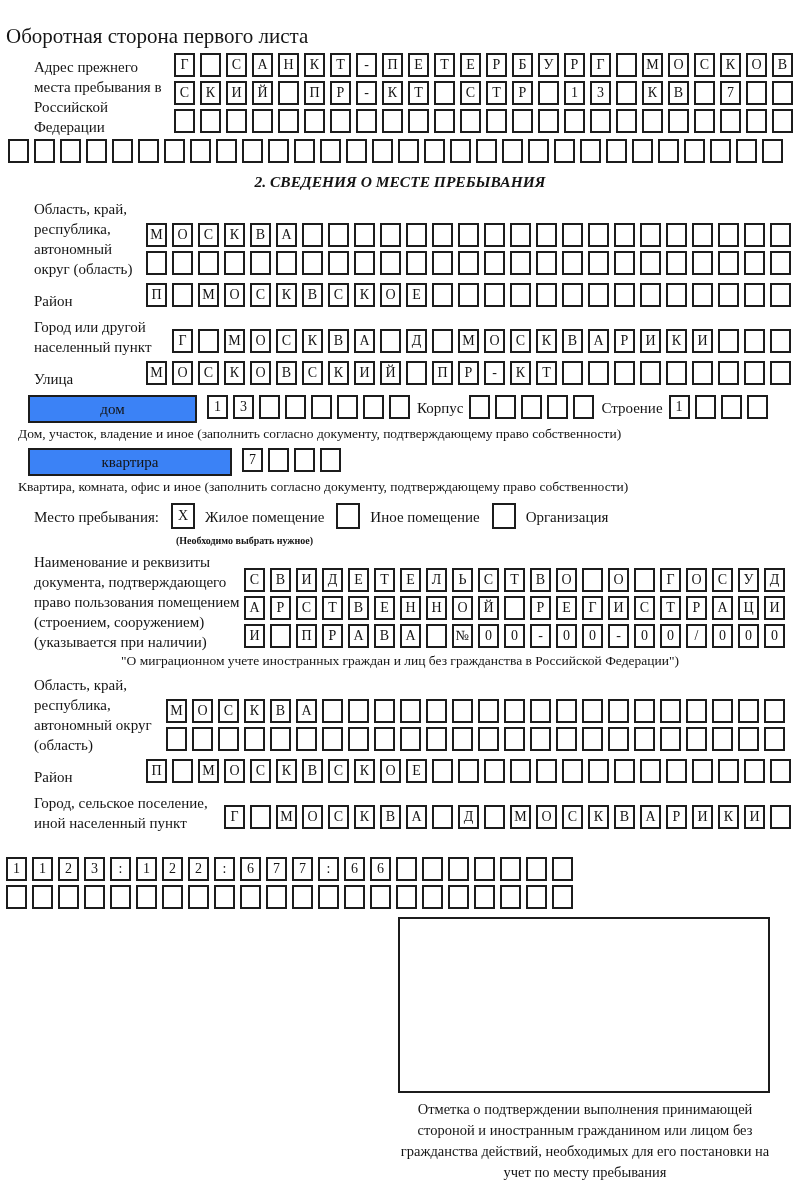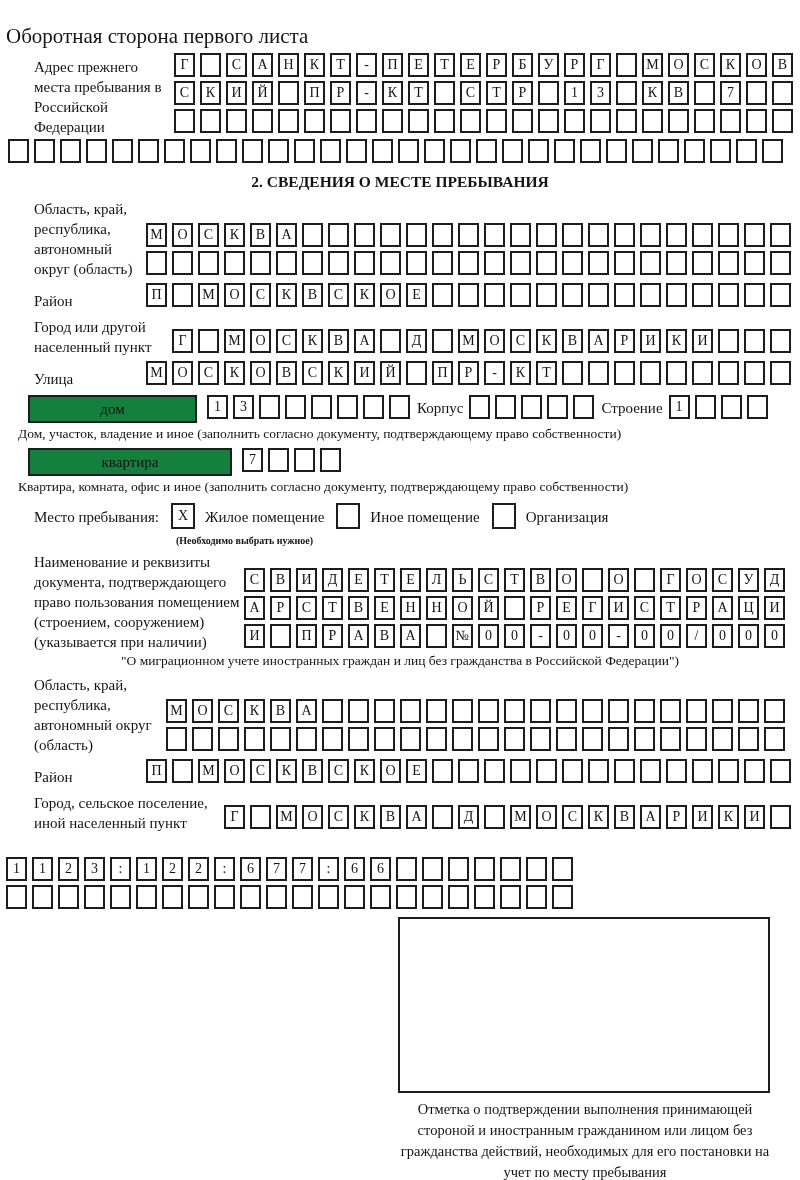--- a/index.html
+++ b/index.html
@@ -24,25 +24,25 @@
     border:2px solid #1c1c1c; margin-right:5px;
     text-align:center; line-height:20px; font-size:14px;
     vertical-align:top; background:#fff;
   }
   .overflow-row { margin:2px 0 2px 2px; }
 
   .note { font-size:13.5px; line-height:17px; }
   .center { text-align:center; }
   .indent { margin-left:12px; }
 
-  .sec-title { text-align:center; font-weight:bold; font-size:15.5px; margin:10px 0 6px 0; }
+  .sec-title { text-align:center; font-weight:bold; font-size:15.5px; margin:10px 0 6px 0;font-style:italic; }
 
   .typebox {
     display:inline-block; border:2px solid #1c1c1c; height:24px; line-height:24px;
-    text-align:center; font-size:15px; vertical-align:top; margin-right:10px; background:#15803d;
+    text-align:center; font-size:15px; vertical-align:top; margin-right:10px; background:#3b82f6;
   }
   .tb165 { width:165px; } .tb200 { width:200px; }
   .inline-label { display:inline-block; vertical-align:top; line-height:26px; margin:0 6px 0 2px; }
   .houserow { margin:6px 0 2px 22px; white-space:nowrap; }
 
   .stayrow { margin:8px 0 2px 28px; white-space:nowrap; }
   .stayrow .opt-label { display:inline-block; vertical-align:middle; }
   .checkbox {
     display:inline-block; width:20px; height:22px; border:2px solid #1c1c1c;
     text-align:center; line-height:22px; font-size:14px;

